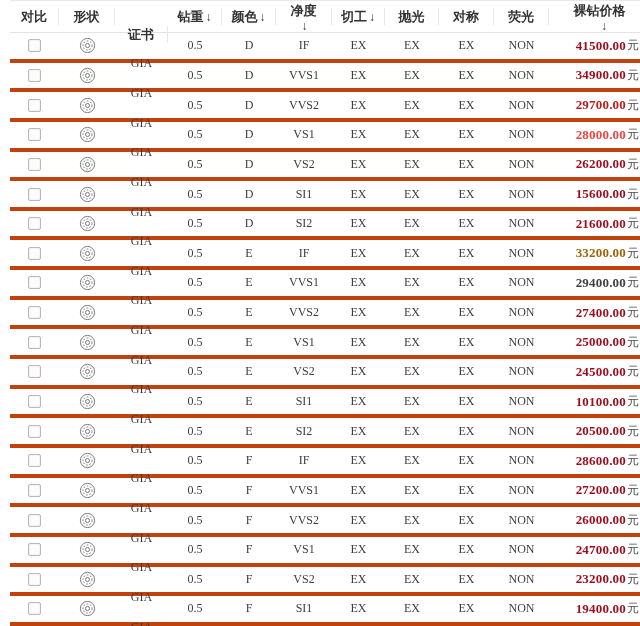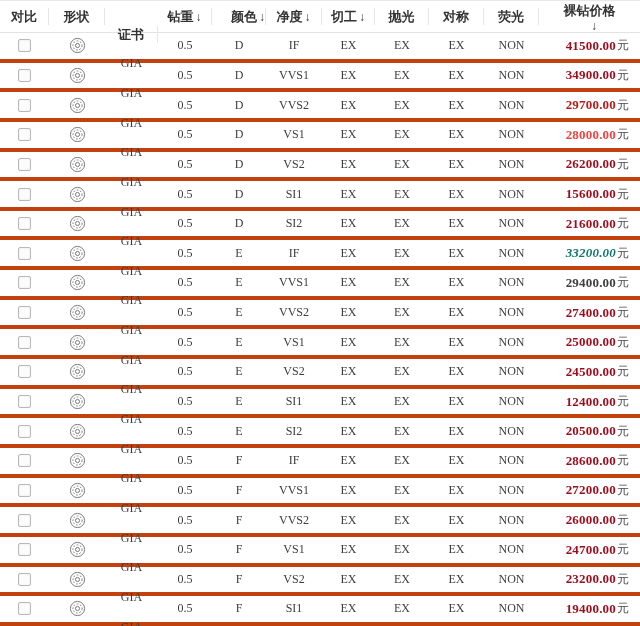--- a/index.html
+++ b/index.html
@@ -1,18 +1,18 @@
 <!DOCTYPE html>
 <html><head>
 <meta charset="utf-8">
 <style>
   * { margin:0; padding:0; box-sizing:border-box; }
   html,body { width:640px; height:626px; overflow:hidden; background:#fff;
               font-family:"Liberation Sans", sans-serif; }
-  .page { position:relative; width:640px; height:570px; background:#fff; }
+  .page { position:relative; width:640px; height:570px; background:#fff;padding-left:10px; }
 
   
   .table { width:640px; }
   .thead { display:flex; height:33px; align-items:center;
            border-top:1px solid #e8e8e8; border-bottom:1px solid #e3e3e3;
            background:#fff; }
   .th { display:flex; align-items:center; justify-content:center;
         height:17px; border-right:1px solid #e7e7e7;
         font-size:13px; font-weight:bold; color:#333; white-space:nowrap; }
   .th:last-child { border-right:none;flex-direction:column; }
@@ -25,21 +25,21 @@
   .td { display:flex; align-items:center; justify-content:center;
         font-family:"Liberation Serif", serif;
         font-size:12px; color:#3d3d3d; white-space:nowrap; }
 
   
   .th:nth-child(1), .td:nth-child(1){ width:49px; }
   .th:nth-child(2), .td:nth-child(2){ width:56px; }
   .th:nth-child(3), .td:nth-child(3){ width:53px;margin-top:36px; }
   .th:nth-child(4), .td:nth-child(4){ width:54px; }
   .th:nth-child(5), .td:nth-child(5){ width:54px; }
-  .th:nth-child(6), .td:nth-child(6){ width:56px; }
+  .th:nth-child(6), .td:nth-child(6){ width:56px;flex-direction:column; }
   .th:nth-child(7), .td:nth-child(7){ width:53px; }
   .th:nth-child(8), .td:nth-child(8){ width:54px; }
   .th:nth-child(9), .td:nth-child(9){ width:55px; }
   .th:nth-child(10),.td:nth-child(10){ width:55px; }
   .th:nth-child(11),.td:nth-child(11){ width:101px; }
   .td:nth-child(11){ justify-content:flex-end; padding-right:11px; }
 
   .checkbox { width:13px; height:13px; border:1px solid #b9b9b9;
               border-radius:2px; background:#fcfcfc;
               box-shadow: inset 0 0 2px #e2e2e2; display:inline-block; }
@@ -68,21 +68,21 @@
         <div class="th" style="color: rgb(51, 51, 51);">
           <span>形状</span>
         </div>
         <div class="th" style="color: rgb(51, 51, 51);">
           <span>证书</span>
         </div>
         <div class="th" style="color: rgb(51, 51, 51);">
           <span>钻重</span>
           <span class="arrow">↓</span>
         </div>
-        <div class="th" style="color: rgb(51, 51, 51); justify-content: flex-end;">
+        <div class="th" style="color: rgb(51, 51, 51);">
           <span>颜色</span>
           <span class="arrow">↓</span>
         </div>
         <div class="th" style="color: rgb(51, 51, 51);">
           <span>净度</span>
           <span class="arrow">↓</span>
         </div>
         <div class="th" style="color: rgb(51, 51, 51);">
           <span>切工</span>
           <span class="arrow">↓</span>
@@ -299,21 +299,21 @@
     </div>
     <div class="td">GIA</div>
     <div class="td">0.5</div>
     <div class="td">E</div>
     <div class="td">IF</div>
     <div class="td">EX</div>
     <div class="td">EX</div>
     <div class="td">EX</div>
     <div class="td">NON</div>
     <div class="td">
-      <span class="price" style="color: #0f766e; font-style: italic;">33200.00</span>
+      <span class="price" style="color: #a16207;">33200.00</span>
       <span class="yuan">元</span>
     </div>
   </div>
         <div class="tr">
     <div class="td">
       <span class="checkbox"></span>
     </div>
     <div class="td">
       <span class="shape">
         <svg width="17" height="17" viewBox="0 0 24 24" fill="none" stroke="#787878" stroke-width="1.4">
@@ -429,21 +429,21 @@
     </div>
     <div class="td">GIA</div>
     <div class="td">0.5</div>
     <div class="td">E</div>
     <div class="td">SI1</div>
     <div class="td">EX</div>
     <div class="td">EX</div>
     <div class="td">EX</div>
     <div class="td">NON</div>
     <div class="td">
-      <span class="price" style="color: rgb(158, 12, 28);">12400.00</span>
+      <span class="price" style="color: rgb(158, 12, 28);">10100.00</span>
       <span class="yuan">元</span>
     </div>
   </div>
         <div class="tr">
     <div class="td">
       <span class="checkbox"></span>
     </div>
     <div class="td">
       <span class="shape">
         <svg width="17" height="17" viewBox="0 0 24 24" fill="none" stroke="#787878" stroke-width="1.4">

